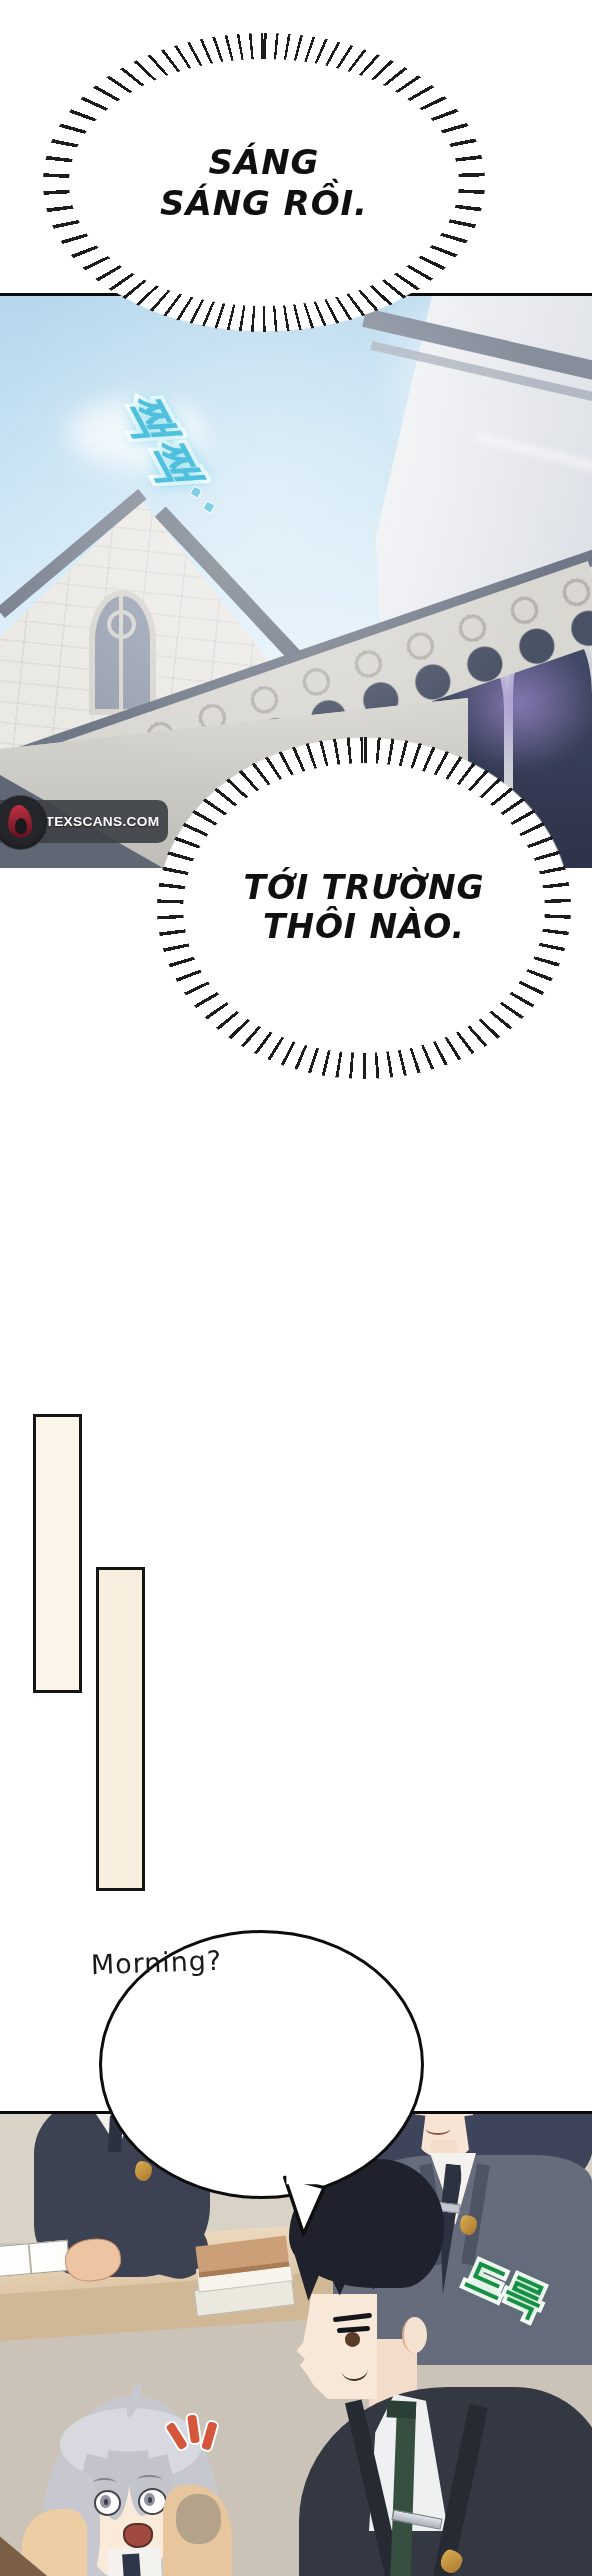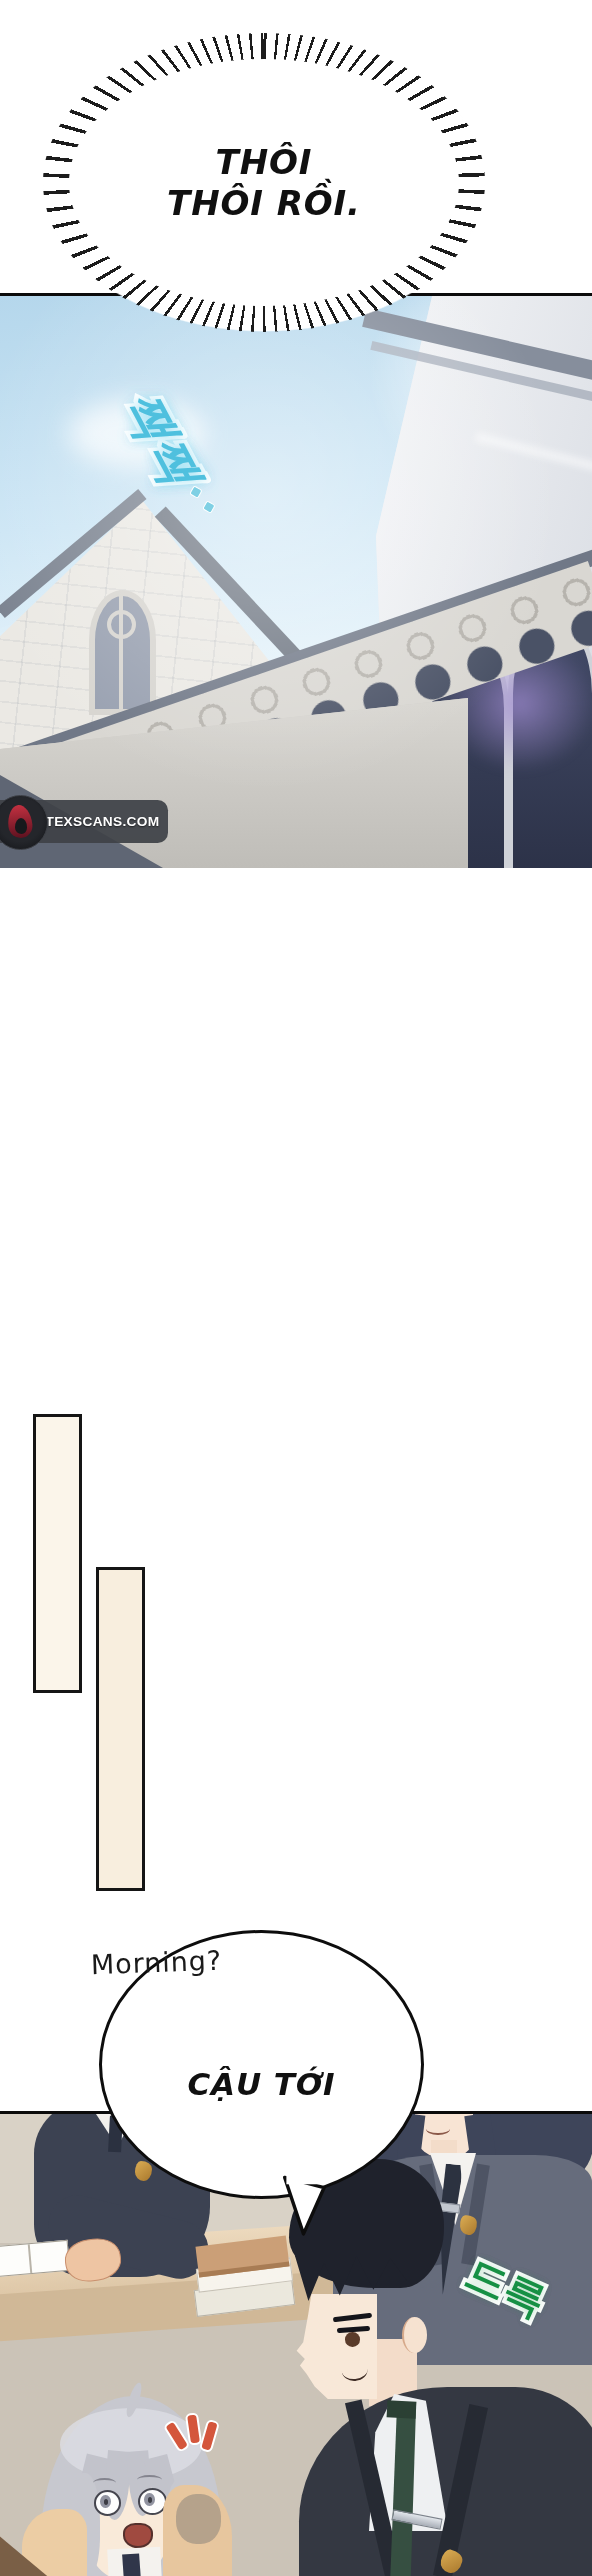--- a/index.html
+++ b/index.html
@@ -144,25 +144,31 @@
   <div class="wm-bar">
     <span class="wm-text">VORTEXSCANS.COM</span>
   </div>
   <div class="wm-logo">
     <div class="wm-flame"></div>
     <div class="wm-flame-core"></div>
   </div>
 
   <div class="burst" style="left:43px;top:33px;width:442px;height:299px;">
     <div class="btxt" style="font-size:34px;">
-      <div>THÔI</div>
-      <div>THÔI RỒI.</div>
-    </div>
-  </div>
-
+      <div>SÁNG</div>
+      <div>SÁNG RỒI.</div>
+    </div>
+  </div>
+
+  <div class="burst" style="left:157px;top:737px;width:414px;height:342px;">
+    <div class="btxt" style="font-size:33px;">
+      <div>TỚI TRƯỜNG</div>
+      <div>THÔI NÀO.</div>
+    </div>
+  </div>
 
   <div class="orect" style="left:33px;top:1414px;width:43px;height:273px;background:#fbf5ea;"></div>
   <div class="orect" style="left:96px;top:1567px;width:43px;height:318px;background:#f8eede;"></div>
 
   <div class="photo woodwall" id="photo-class">
     <div class="abs" style="left:0;top:0;width:592px;height:129px;background:#d9d2c6;"></div>
 
     <div class="abs" style="left:508px;top:69px;width:94px;height:82px;background:#dcc3a2;transform:rotate(8deg);"></div>
     <div class="abs" style="left:531px;top:110px;width:69px;height:22px;background:#f6f4ee;border:1.7px solid #cfcabf;transform:rotate(8deg);"></div>
     <div class="abs" style="left:-8.6px;top:120px;width:369px;height:53px;transform:skewY(-4deg);
@@ -262,21 +268,20 @@
     <div class="abs sfx" style="left:464px;top:136px;width:146px;height:120px;font-size:41px;
                 transform:rotate(24deg);transform-origin:17px 34px;
                 text-shadow:0 0 8.6px rgba(25,150,70,.35);">
       <span class="stroke">드륵</span>
       <span class="fill" style="color:#169044;">드륵</span>
     </div>
   </div>
 
   <div class="bubble-ellipse">
     <div class="btxt">
-      <div>CẬU TỚI</div>
     </div>
   </div>
   <svg class="tail" width="55" height="65" viewBox="0 0 64 76">
     <path d="M10,4 L56,16 L32,70 Z" fill="#ffffff" stroke="#0d0d0d" stroke-width="4" stroke-linejoin="round"></path>
     <rect x="12" y="0" width="40" height="12" fill="#ffffff"></rect>
   </svg>
 
   <div class="morning">Morning?</div>
 
 </div>

